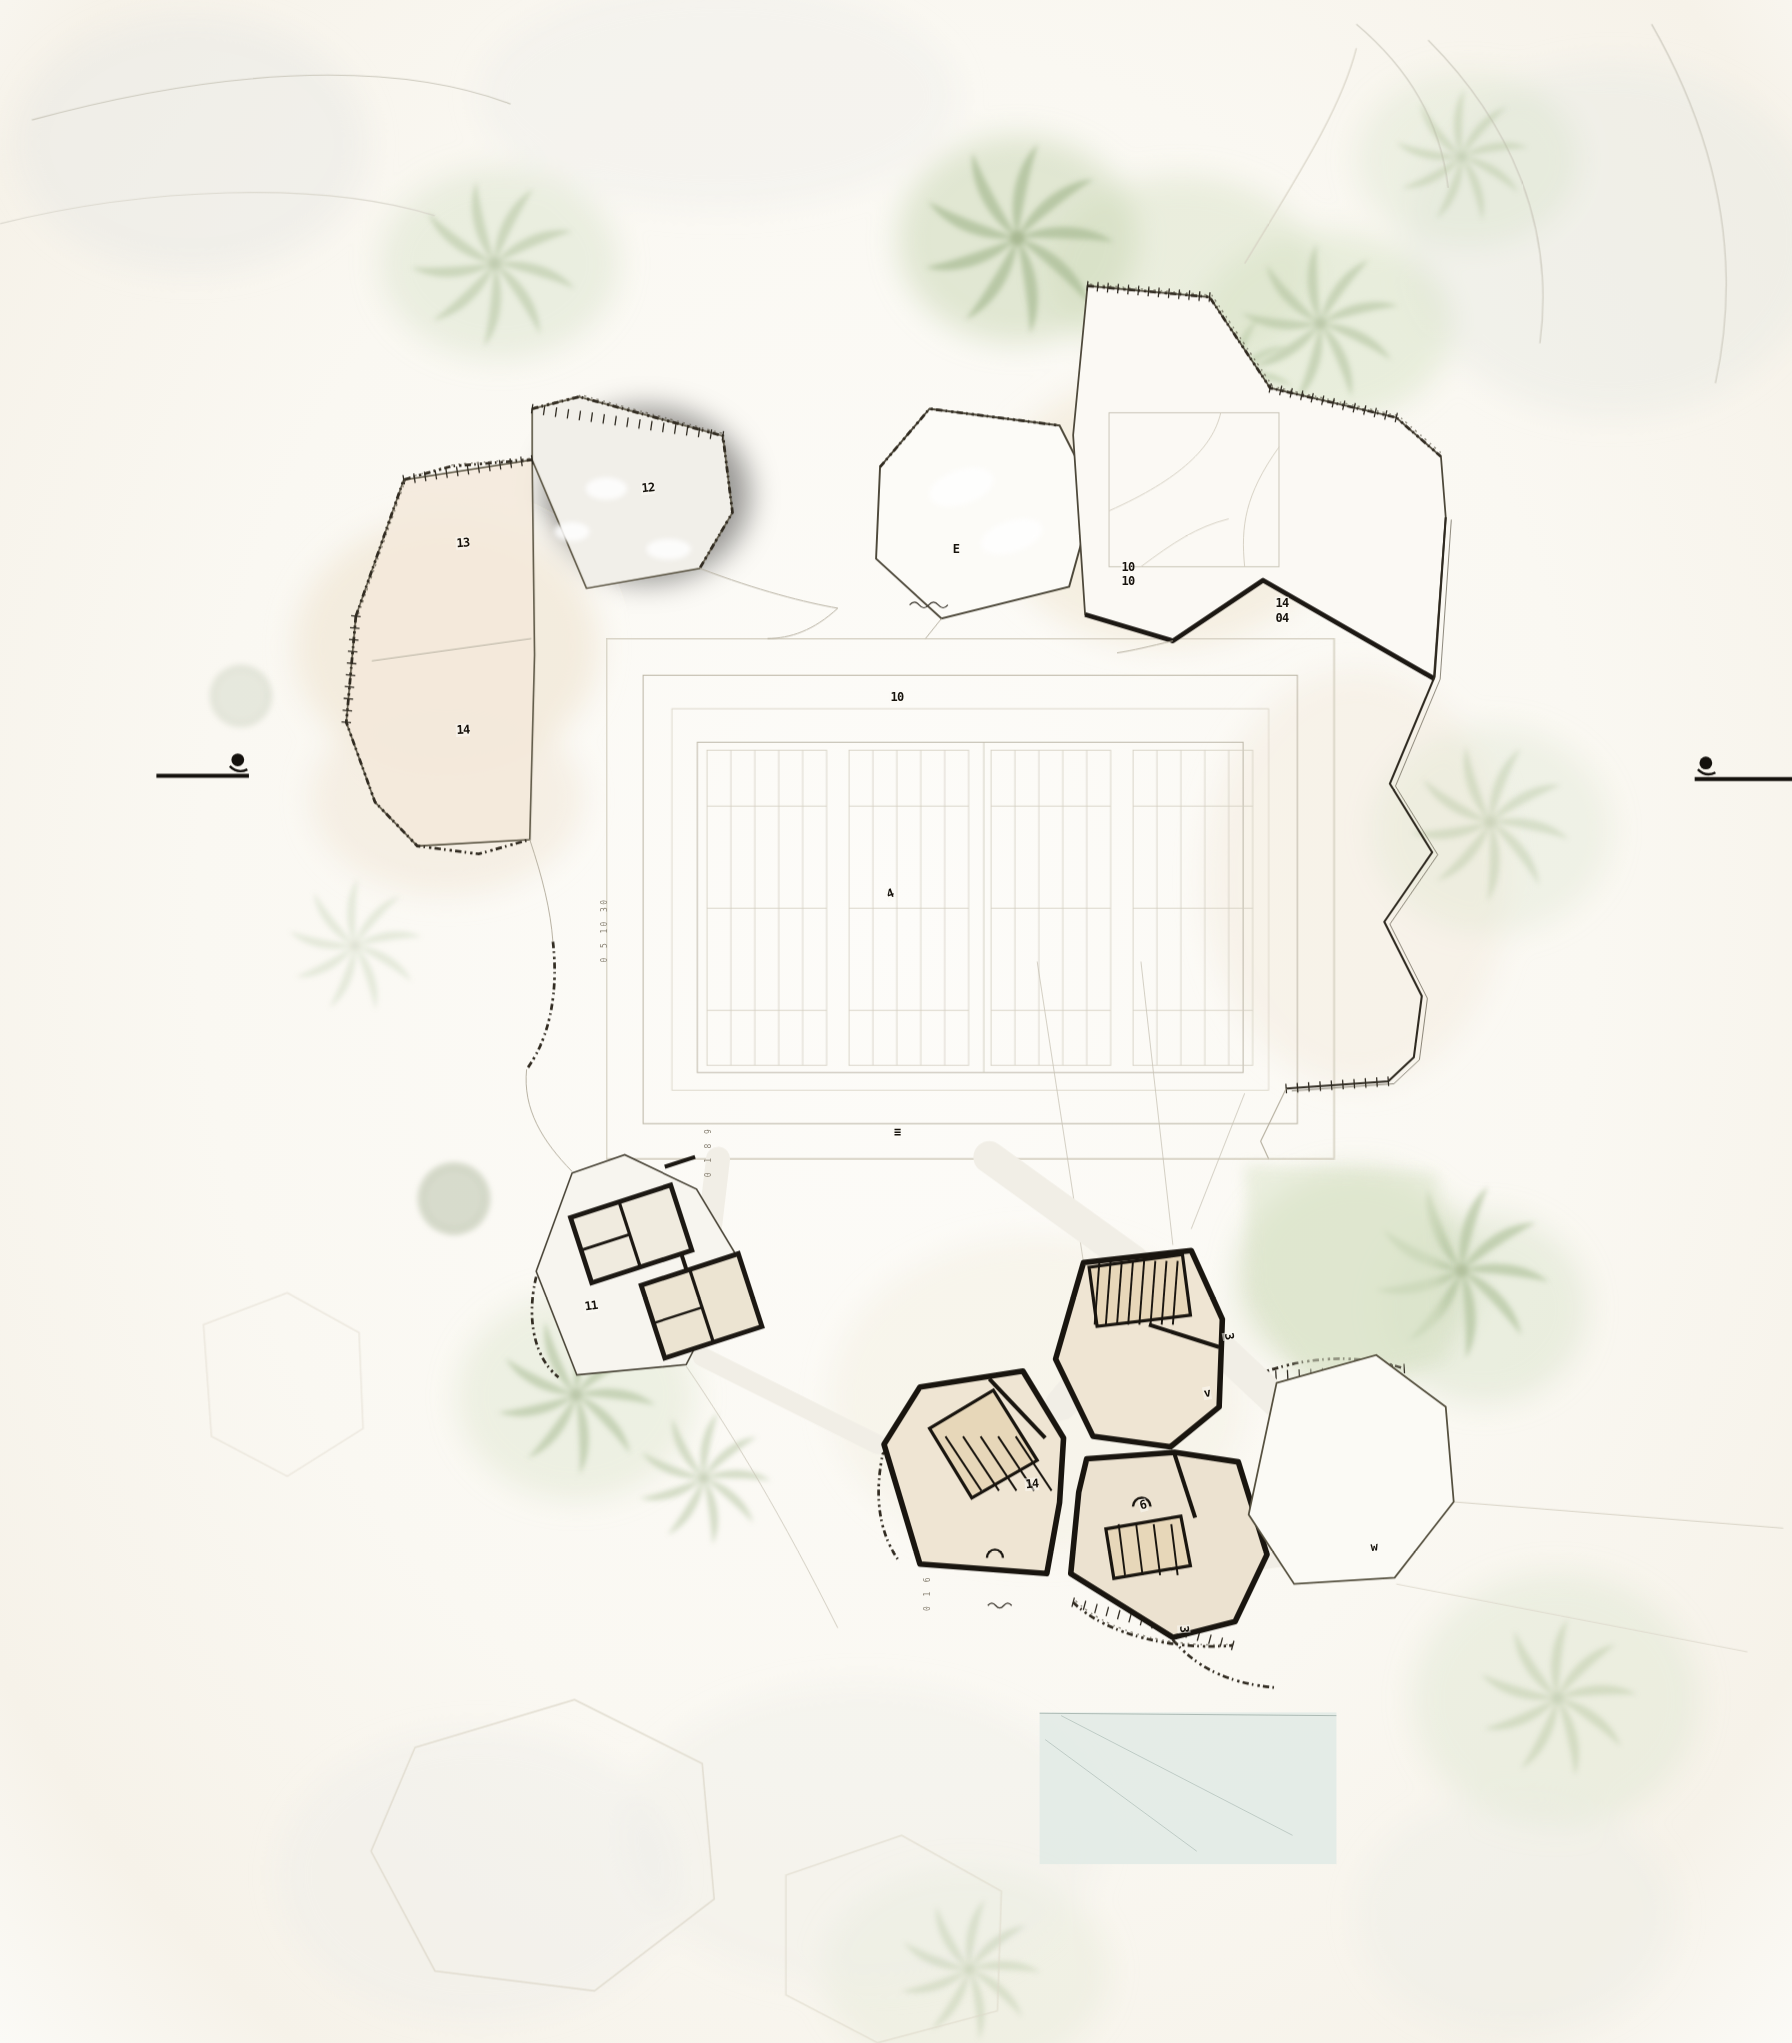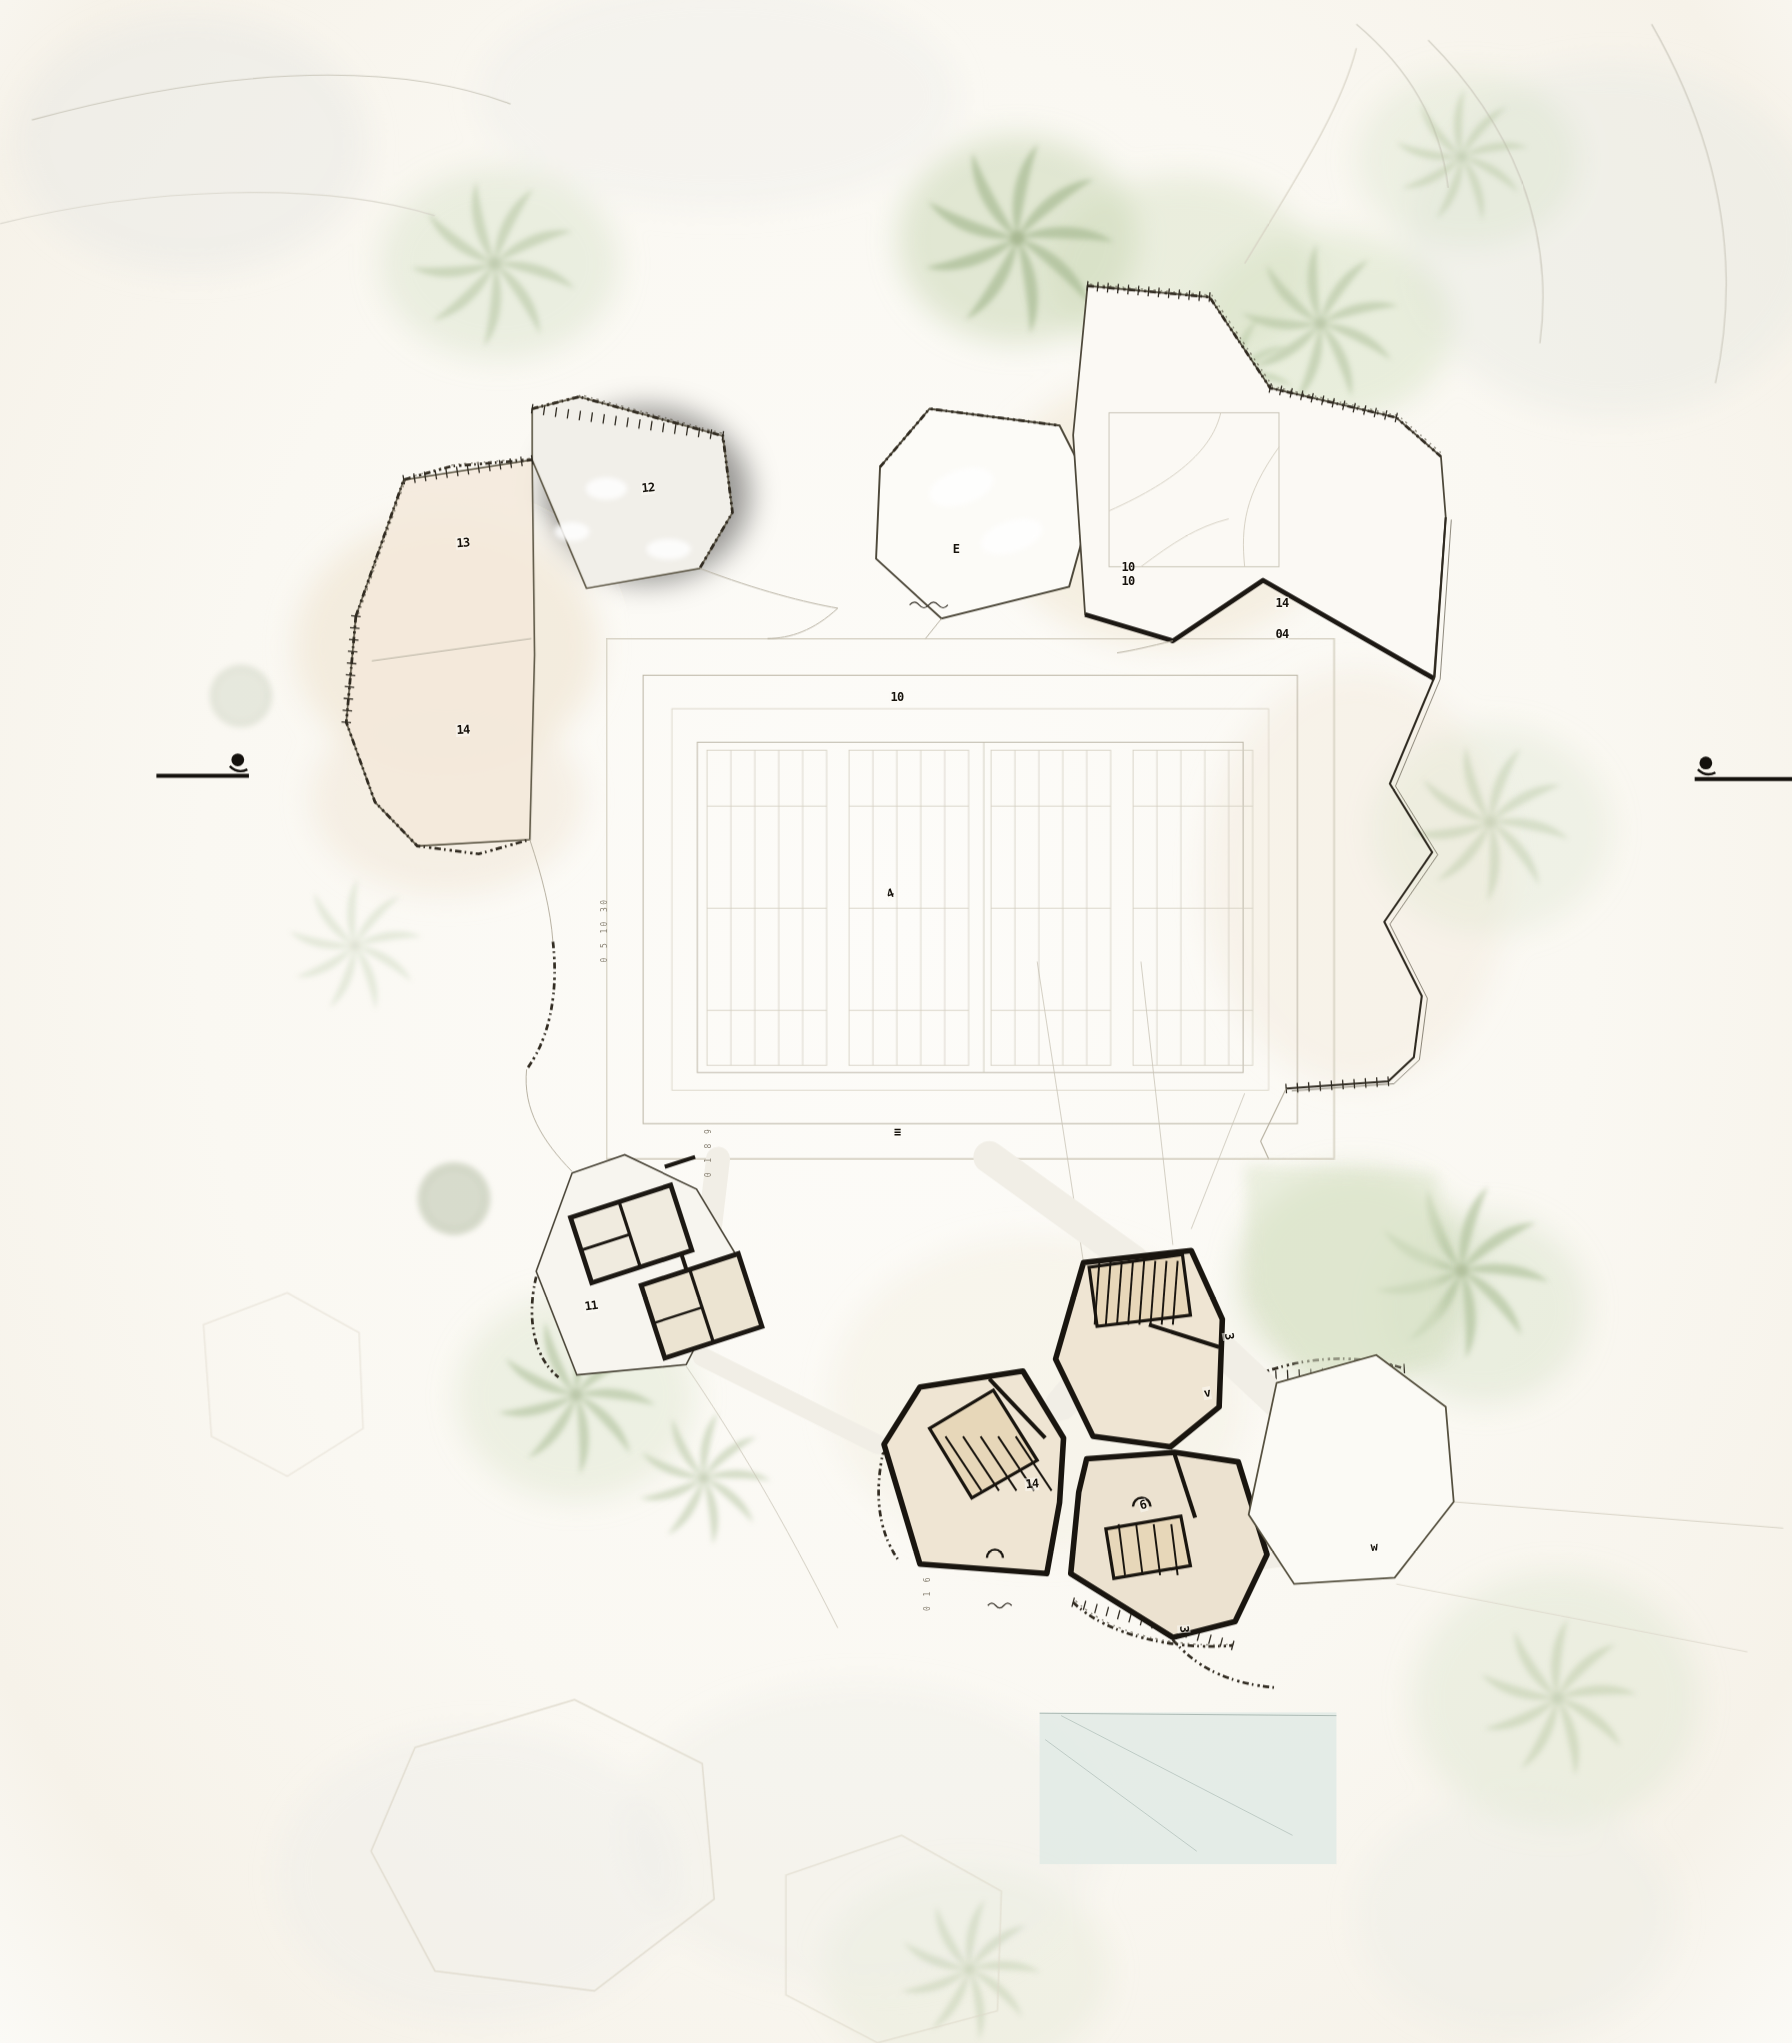--- a/index.html
+++ b/index.html
@@ -422,21 +422,21 @@
 </svg>
 
 <div class="overlay" id="markers-layer">
       <div class="stamp" style="left: 463px; top: 543px; transform: translate(-50%, -50%) rotate(-4deg);">13</div>
       <div class="stamp" style="left: 648px; top: 488px; transform: translate(-50%, -50%) rotate(-6deg);">12</div>
       <div class="stamp" style="left: 463px; top: 730px; transform: translate(-50%, -50%) rotate(-3deg);">14</div>
       <div class="stamp" style="left: 956px; top: 549px; transform: translate(-50%, -50%) rotate(0deg);">E</div>
       <div class="stamp" style="left: 1128px; top: 567px; transform: translate(-50%, -50%) rotate(0deg);">10</div>
       <div class="stamp" style="left: 1128px; top: 581px; transform: translate(-50%, -50%) rotate(0deg);">10</div>
       <div class="stamp" style="left: 1282px; top: 603px; transform: translate(-50%, -50%) rotate(0deg);">14</div>
-      <div class="stamp" style="left: 1282px; top: 634px; transform: translate(-50%, -50%) rotate(0deg);">04</div>
+      <div class="stamp" style="left: 1282px; top: 618px; transform: translate(-50%, -50%) rotate(0deg);">04</div>
       <div class="stamp" style="left: 897px; top: 697px; transform: translate(-50%, -50%) rotate(0deg);">10</div>
       <div class="stamp" style="left: 890px; top: 894px; transform: translate(-50%, -50%) rotate(-20deg);">4</div>
       <div class="stamp" style="left: 897px; top: 1132px; transform: translate(-50%, -50%) rotate(0deg);">≡</div>
       <div class="stamp" style="left: 591px; top: 1306px; transform: translate(-50%, -50%) rotate(-8deg);">11</div>
       <div class="stamp" style="left: 1229px; top: 1336px; transform: translate(-50%, -50%) rotate(80deg);">3</div>
       <div class="stamp" style="left: 1207px; top: 1393px; transform: translate(-50%, -50%) rotate(-10deg);">v</div>
       <div class="stamp" style="left: 1032px; top: 1484px; transform: translate(-50%, -50%) rotate(-5deg);">14</div>
       <div class="stamp" style="left: 1143px; top: 1505px; transform: translate(-50%, -50%) rotate(-15deg);">6</div>
       <div class="stamp" style="left: 1374px; top: 1547px; transform: translate(-50%, -50%) rotate(-5deg);">w</div>
       <div class="stamp" style="left: 1184px; top: 1629px; transform: translate(-50%, -50%) rotate(85deg);">3</div>

